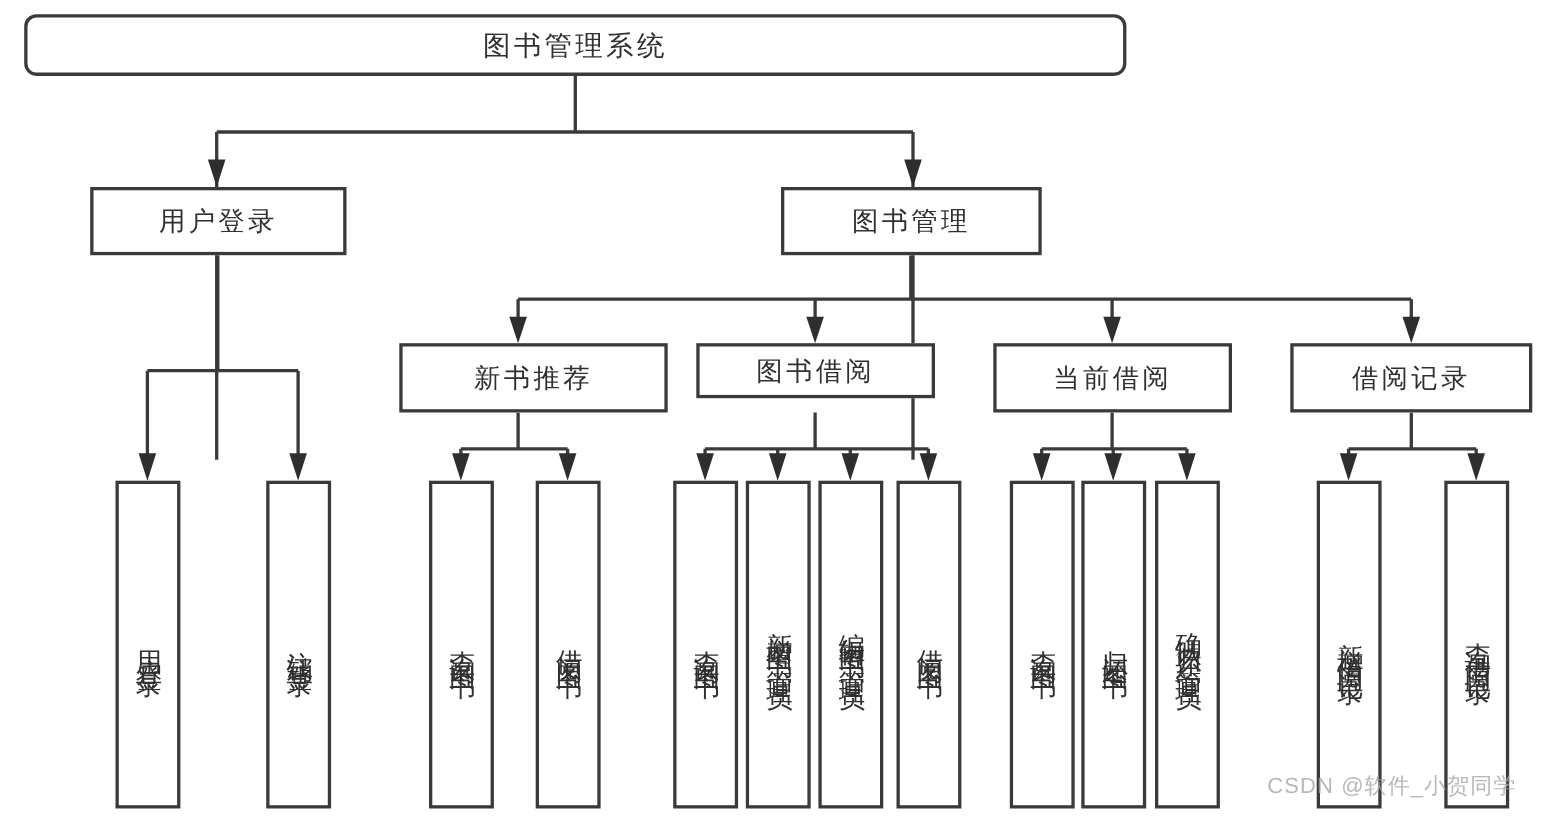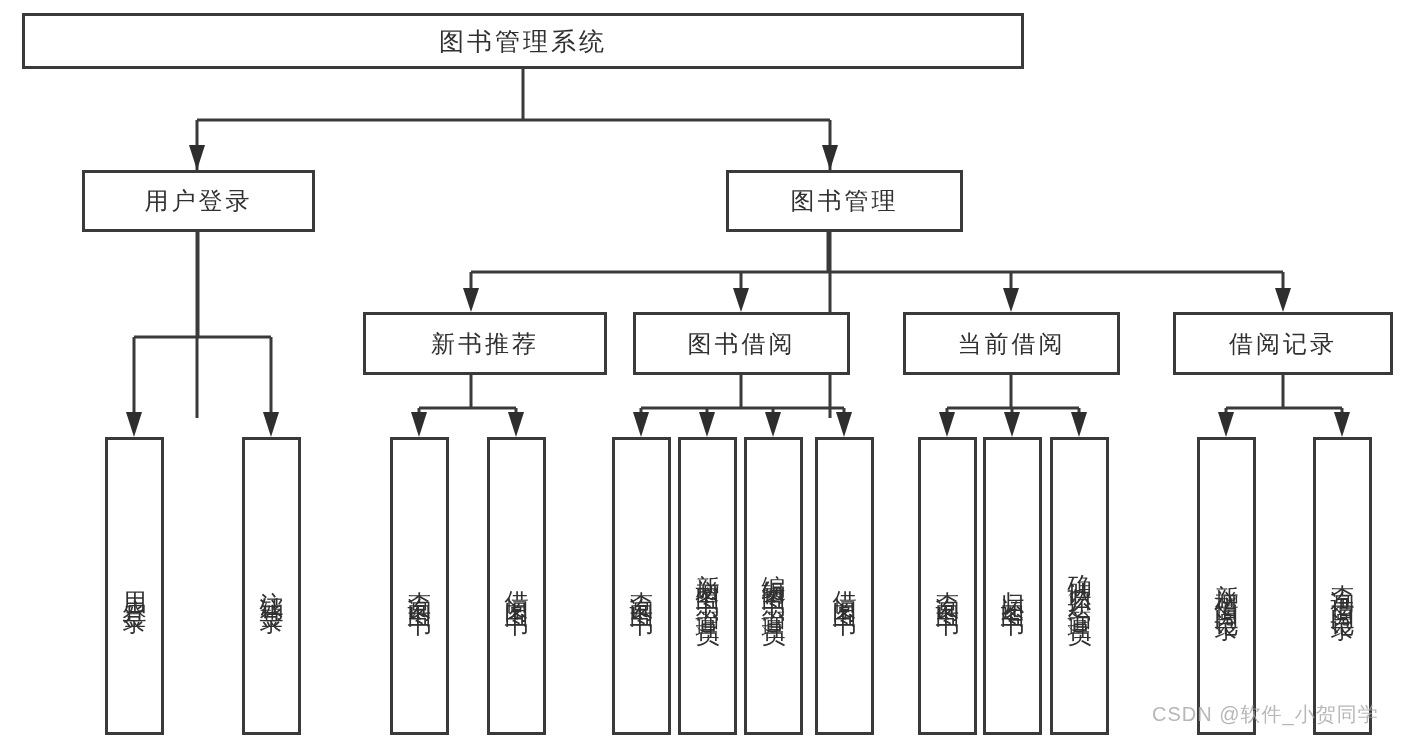--- a/index.html
+++ b/index.html
@@ -32,20 +32,21 @@
     justify-content: center;
     z-index: 1;
   }
   .hnode {
     font-size: 24px;
     letter-spacing: 3px;
     white-space: nowrap;
   }
   .root-node {
     font-size: 25px;
+    border-radius: 11px;
   }
   .vnode {
     writing-mode: vertical-rl;
     text-orientation: mixed;
     font-size: 24px;
     letter-spacing: 7px;
     line-height: 1;
   }
   .watermark {
     position: absolute;
@@ -123,24 +124,24 @@
     </g>
     <g fill="#2e2e2e" stroke="none">
       <polygon points="1226,437 1218,412 1234,412"></polygon>
       <polygon points="1342,437 1334,412 1350,412"></polygon>
     </g>
   </svg>
 
   <div class="node hnode root-node" style="left:22px; top:13px; width:1002px; height:56px;">图书管理系统</div>
 
   <div class="node hnode" style="left:82px; top:170px; width:233px; height:62px;">用户登录</div>
-  <div class="node hnode" style="left:710px; top:170px; width:237px; height:62px;margin-left:16px;">图书管理</div>
+  <div class="node hnode" style="left:710px; top:170px; width:237px; height:62px;">图书管理</div>
 
   <div class="node hnode" style="left:363px; top:312px; width:244px; height:63px;">新书推荐</div>
-  <div class="node hnode" style="left:633px; top:312px; width:217px; height:63px;">图书借阅</div>
+  <div class="node hnode" style="left:633px; top:312px; width:217px; height:50px;">图书借阅</div>
   <div class="node hnode" style="left:1173px; top:312px; width:220px; height:63px;">借阅记录</div>
   <div class="node hnode" style="left:903px; top:312px; width:217px; height:63px;">当前借阅</div>
 
   <div class="node vnode" style="left:105px; top:437px; width:59px; height:298px;">用户登录</div>
   <div class="node vnode" style="left:242px; top:437px; width:59px; height:298px;">注销登录</div>
 
   <div class="node vnode" style="left:390px; top:437px; width:59px; height:298px;">查询图书</div>
   <div class="node vnode" style="left:487px; top:437px; width:59px; height:298px;">借阅图书</div>
 
   <div class="node vnode" style="left:612px; top:437px; width:59px; height:298px;">查询图书</div>

